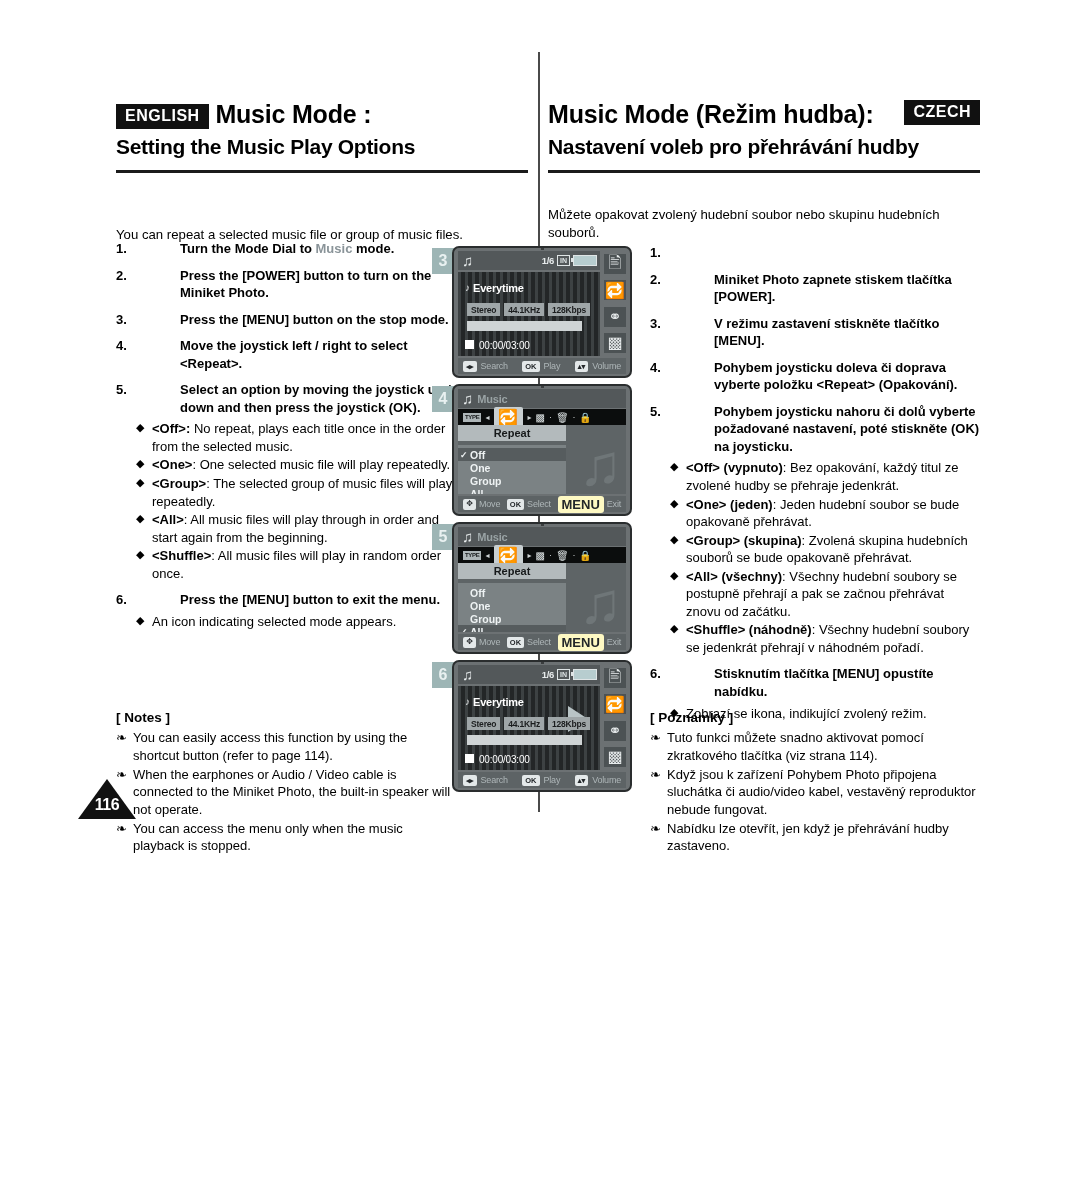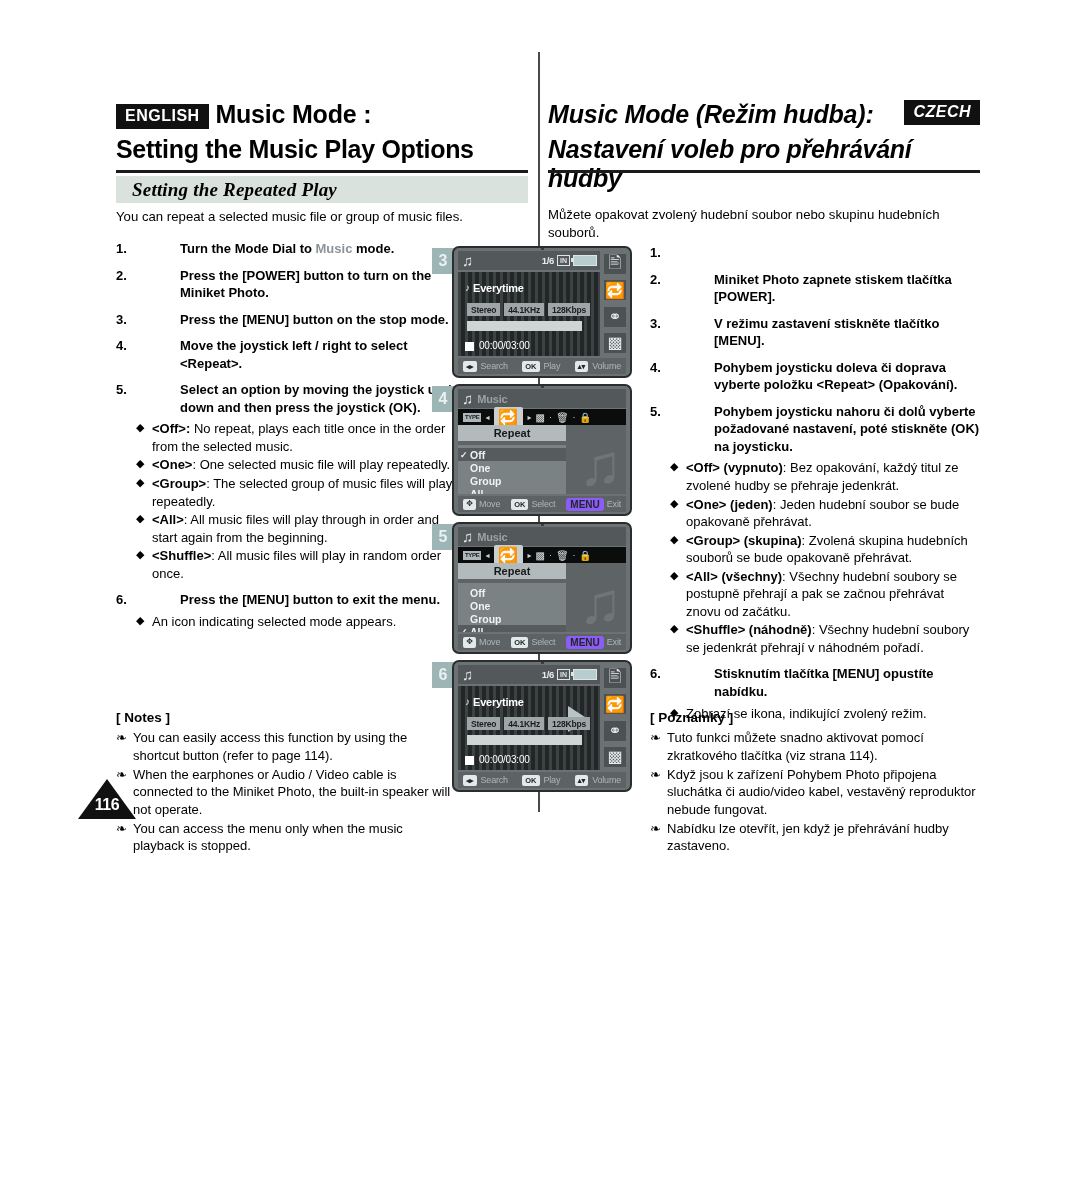--- a/index.html
+++ b/index.html
@@ -4,42 +4,42 @@
 <style>
   html,body{margin:0;padding:0;background:#ffffff;}
   body{width:1080px;height:1177px;position:relative;font-family:"Liberation Sans",sans-serif;color:#000;}
   .page{position:absolute;inset:0;}
 
   
   .col-divider{position:absolute;left:538px;top:52px;width:2px;height:760px;background:#4a4a4a;}
 
   
   .hdr-en{position:absolute;left:116px;top:100px;width:410px;}
-  .hdr-cz{position:absolute;left:548px;top:100px;width:432px;font-style:italic;}
+  .hdr-cz{position:absolute;left:548px;top:100px;width:432px;}
   .lang-tag{display:inline-block;background:#111;color:#fff;font-weight:bold;font-size:16px;
             letter-spacing:.5px;padding:3px 9px 4px;vertical-align:middle;}
   .hdr-title1{font-size:25px;font-weight:bold;letter-spacing:-.2px;}
-  .hdr-title2{font-size:25px;font-weight:bold;letter-spacing:-.3px;margin-top:6px;}
+  .hdr-title2{font-size:21px;font-weight:bold;letter-spacing:-.3px;margin-top:6px;}
   .hdr-cz .hdr-title1{position:relative;}
   .cz-tag{position:absolute;right:0;top:0;}
   .hdr-rule{position:absolute;height:3px;background:#1b1b1b;}
   #rule-en{left:116px;top:170px;width:412px;}
   #rule-cz{left:548px;top:170px;width:432px;}
 
   
   .sec-bar{position:absolute;background:#d9e2dd;height:27px;display:flex;align-items:center;}
   .sec-bar span{font-family:"Liberation Serif",serif;font-style:italic;font-weight:bold;font-size:19px;
                 padding-left:16px;letter-spacing:.2px;white-space:nowrap;}
   #sec-en{left:116px;top:176px;width:412px;}
   #sec-cz{left:548px;top:176px;width:432px;}
   #sec-cz span{font-family:"Liberation Sans",sans-serif;font-style:italic;font-weight:bold;font-size:17px;}
 
   
   .intro{position:absolute;font-size:13.2px;line-height:1.38;}
-  #intro-en{left:116px;top:208px;width:400px;}
+  #intro-en{left:116px;top:226px;width:400px;}
   #intro-cz{left:548px;top:206px;width:428px;}
 
   .steps{position:absolute;font-size:13px;line-height:1.35;}
   #steps-en{left:116px;top:240px;width:338px;}
   #steps-cz{left:650px;top:244px;width:330px;}
 
   .step{display:flex;margin-bottom:9px;}
   .step .num{font-weight:bold;width:20px;flex:none;}
   .step .txt{font-weight:bold;margin-left:44px;}
   .step.tight{margin-bottom:4px;}
@@ -92,21 +92,21 @@
 
   .p-main{position:absolute;left:4px;top:24px;right:30px;bottom:20px;background:#232627;overflow:hidden;}
   .eqbars{position:absolute;inset:0;opacity:.35;
      background:repeating-linear-gradient(90deg,#6d7577 0 3px,transparent 3px 7px);}
   .song{position:absolute;left:7px;top:10px;display:flex;align-items:center;gap:3px;}
   .song .sn{font-size:10px;color:#e8eced;line-height:1;}
   .song .title{color:#fff;font-size:11px;font-weight:bold;letter-spacing:-.2px;}
   .tags{position:absolute;left:9px;top:31px;display:flex;gap:4px;}
   .tag{background:#9fa6a8;color:#1b1d1e;font-size:8.5px;font-weight:bold;padding:1.5px 4px;letter-spacing:-.2px;}
   .prog{position:absolute;left:9px;top:49px;right:18px;height:10px;background:#cfd4d5;}
-  .tline{position:absolute;left:7px;top:68px;display:flex;align-items:flex-end;gap:5px;}
+  .tline{position:absolute;left:7px;top:68px;display:flex;align-items:flex-start;gap:5px;}
   .stopsq{width:9px;height:9px;background:#fff;}
   .tline .tt{color:#fff;font-size:10px;letter-spacing:-.2px;}
   .playtri{position:absolute;right:12px;top:20px;width:0;height:0;
      border-top:13px solid transparent;border-bottom:13px solid transparent;border-left:20px solid #b9c4c6;}
 
   .p-side{position:absolute;right:2px;top:3px;width:26px;bottom:20px;
           display:flex;flex-direction:column;justify-content:space-around;align-items:center;}
   .sbtn{width:22px;height:20px;background:#4c5254;display:flex;align-items:center;justify-content:center;color:#e8eced;}
 
   .p-bot{position:absolute;left:4px;right:4px;bottom:2px;height:16px;background:#5d6365;
@@ -129,21 +129,21 @@
   .m-title{position:absolute;left:0;top:0;width:108px;height:16px;background:#b3babc;
            color:#16191a;font-size:11px;font-weight:bold;text-align:center;line-height:16px;}
   .m-list{position:absolute;left:0;top:20px;width:108px;background:#7b8284;padding:3px 0 0;}
   .mi{height:13px;display:flex;align-items:center;color:#eef2f3;font-size:10.5px;font-weight:bold;padding-left:6px;}
   .mi .chk{width:10px;margin-left:-6px;padding-left:2px;font-size:9px;}
   .mi.on{background:#565c5e;}
   .m-bot{position:absolute;left:4px;right:4px;bottom:2px;height:16px;background:#5d6365;
          display:flex;align-items:center;gap:3px;padding:0 5px;}
   .dpad{width:13px;height:11px;background:#e3e8e9;border-radius:2px;color:#23272a;font-size:8px;
         display:flex;align-items:center;justify-content:center;line-height:1;}
-  .menucap{background:#8b5cf6;color:#23272a;font-size:10px;font-weight:bold;padding:1px 4px;border-radius:3px;}
+  .menucap{background:#fef9c3;color:#23272a;font-size:13px;font-weight:bold;padding:1px 4px;border-radius:3px;}
 </style>
 </head>
 <body>
 
 <div class="page">
 
   <div class="col-divider"></div>
 
   <div class="hdr-en">
     <div class="hdr-title1">
@@ -156,23 +156,20 @@
 
   <div class="hdr-cz">
     <div class="hdr-title1">
       <span>Music Mode (Režim hudba):</span>
       <span class="lang-tag cz-tag">CZECH</span>
     </div>
     <div class="hdr-title2">Nastavení voleb pro přehrávání hudby</div>
   </div>
   <div class="hdr-rule" id="rule-cz"></div>
 
-  <div class="sec-bar" id="sec-en">
-    <span>Setting the Repeated Play</span>
-  </div>
 
   <div class="intro" id="intro-en">You can repeat a selected music file or group of music files.</div>
   <div class="intro" id="intro-cz">Můžete opakovat zvolený hudební soubor nebo skupinu hudebních souborů.</div>
 
   <div class="steps" id="steps-en">
       <div class="step">
         <span class="num">1.</span>
         <span class="txt">Turn the Mode Dial to <span class="accent-b">Music</span> mode.</span>
       </div>
       <div class="step">

